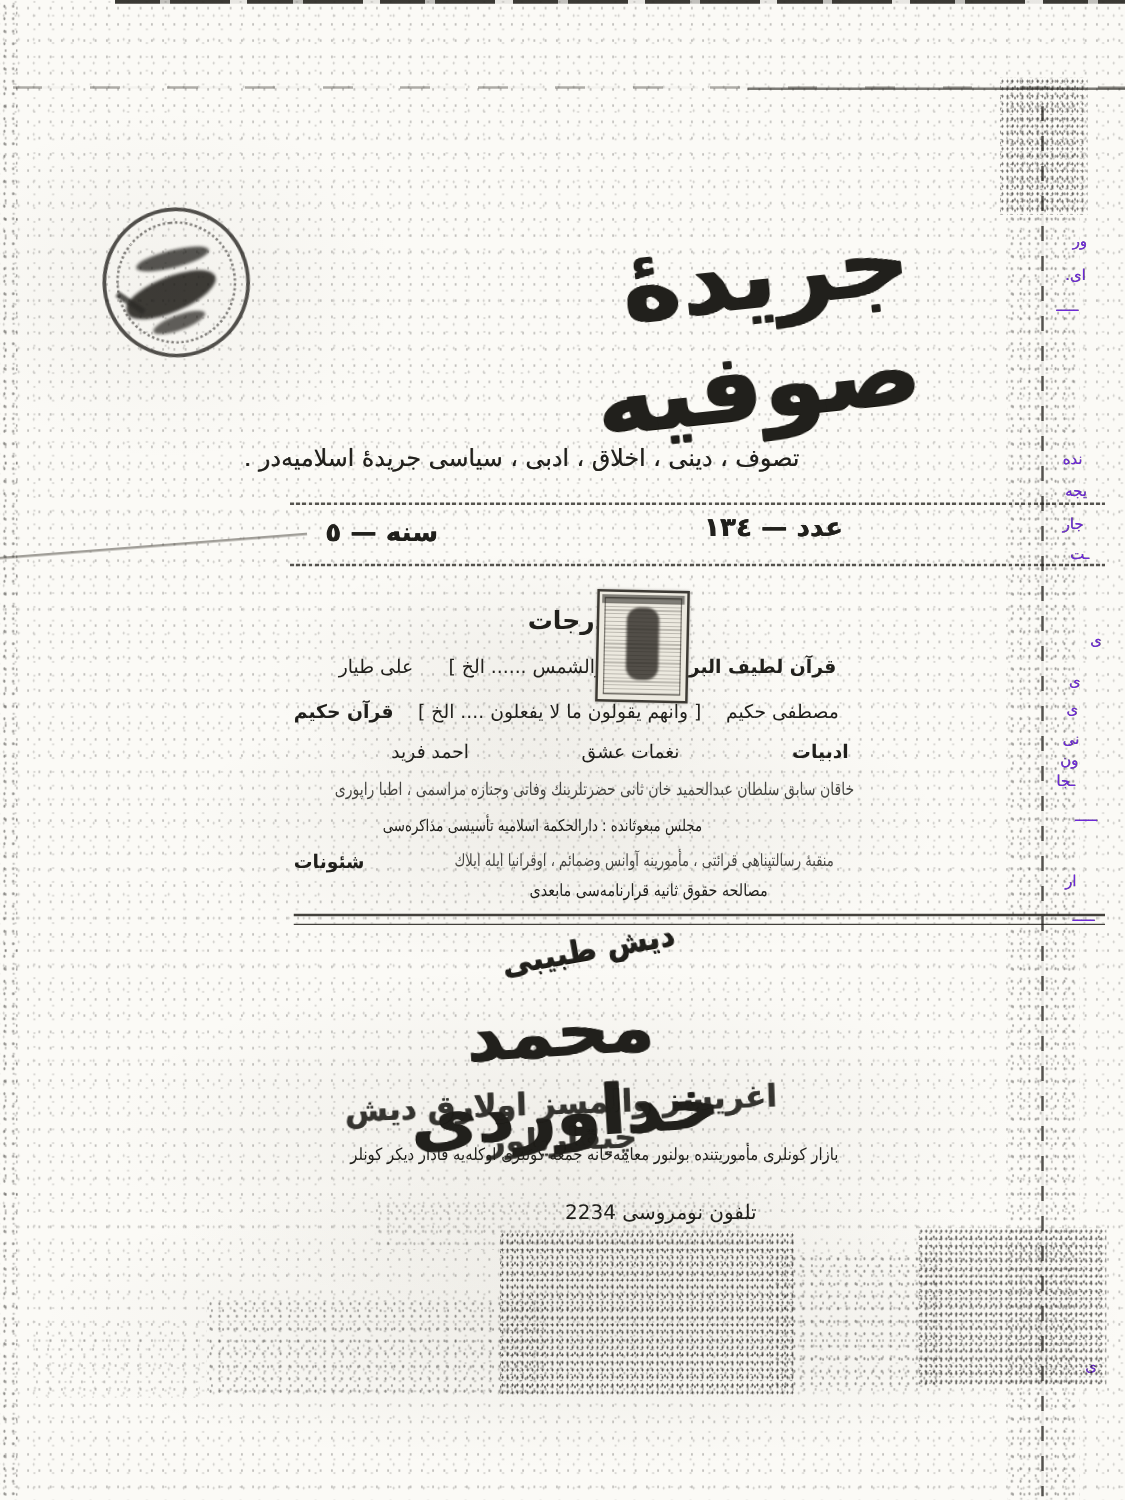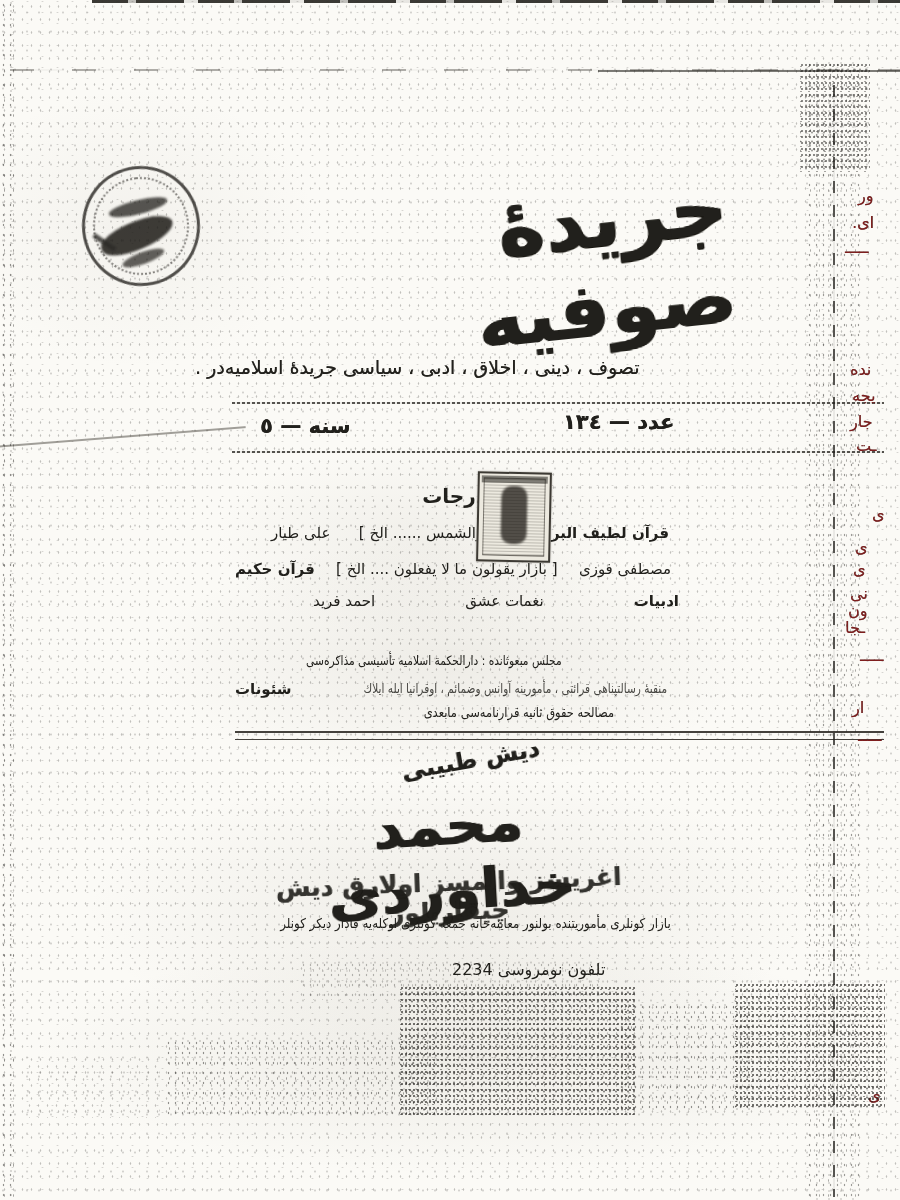--- a/index.html
+++ b/index.html
@@ -82,21 +82,21 @@
   
   .top-edge{left:92px;top:0;width:808px;height:3px;opacity:.9;background:
     repeating-linear-gradient(90deg,#25231e 0 36px,rgba(37,35,30,.3) 36px 44px,#25231e 44px 92px,rgba(37,35,30,.1) 92px 106px);}
   .crease-h{left:0;top:69px;width:900px;height:2px;background:
     repeating-linear-gradient(90deg,rgba(48,45,39,0) 0 10px,rgba(48,45,39,.38) 10px 34px,rgba(48,45,39,.04) 34px 62px);}
   .crease-h2{left:598px;top:70px;width:302px;height:1.5px;background:rgba(40,38,33,.6);filter:blur(.3px);}
   .crease-diag{left:-6px;top:436px;width:252px;height:1.5px;background:rgba(70,65,57,.5);
     transform:rotate(-4.5deg);filter:blur(.3px);}
   .gutter-line{left:833px;top:85px;width:2px;height:1112px;background:
     repeating-linear-gradient(180deg,rgba(30,28,24,.75) 0 12px,rgba(30,28,24,.08) 12px 24px);}
-  .frag{font-size:16px;color:#7f1d1d;text-shadow:.3px 0 rgba(30,27,22,.6);}
+  .frag{font-size:12px;color:#6d28d9;text-shadow:.3px 0 rgba(30,27,22,.6);}
 </style>
 </head>
 <body>
 
 <div class="page">
 
   <div class="abs mottle"></div>
   <div class="abs speck light" style="inset:0"></div>
 
   <div class="abs top-edge"></div>
@@ -124,31 +124,34 @@
 
   <div class="abs ar toc-header">مندرجات</div>
 
   <div class="abs toc-row" style="top:524px;padding-left:36px;padding-right:14px;box-sizing:border-box">
     <span class="sec">قرآن لطيف البرهان</span>
     <span>[ والشمس ...... الخ ]</span>
     <span>على طيار</span>
   </div>
 
   <div class="abs toc-row" style="top:560px;padding-right:12px;box-sizing:border-box">
-    <span>مصطفى فوزى</span>
-    <span>[ بازار يقولون ما لا يفعلون .... الخ ]</span>
+    <span>مصطفى حكيم</span>
+    <span>[ وانهم يقولون ما لا يفعلون .... الخ ]</span>
     <span class="sec">قرآن حكيم</span>
   </div>
 
   <div class="abs toc-row" style="top:592px;padding-left:78px;padding-right:4px;box-sizing:border-box">
     <span class="sec">ادبيات</span>
     <span>نغمات عشق</span>
     <span>احمد فريد</span>
   </div>
 
+  <div class="abs ar smudge" style="left:222px;top:621px;width:461px;text-align:right">
+    <span class="fitx" style="font-size:14px;transform:scaleX(.8)">خاقان سابق سلطان عبدالحميد خان ثانى حضرتلرينك وفاتى وجنازه مراسمى ، اطبا راپورى</span>
+  </div>
 
   <div class="abs ar" style="left:250px;top:650px">
     <span class="fitx" style="font-size:13px;transform:scaleX(.82)">مجلس مبعوثانده : دارالحكمة اسلاميه تأسيسى مذاكره‌سى</span>
   </div>
 
   <div class="abs" style="left:235px;top:678px;width:448px">
     <span class="ar sec abs" style="left:0;top:2px;font-size:15px;font-weight:bold">شئونات</span>
     <div class="ar smudge" style="margin-right:16px;">
       <span class="fitx" style="font-size:13.5px;transform:scaleX(.78)">منقبهٔ رسالتپناهى قرائتى ، مأمورينه آوانس وضمائم ، اوقرانيا ايله ايلاك</span>
     </div>

